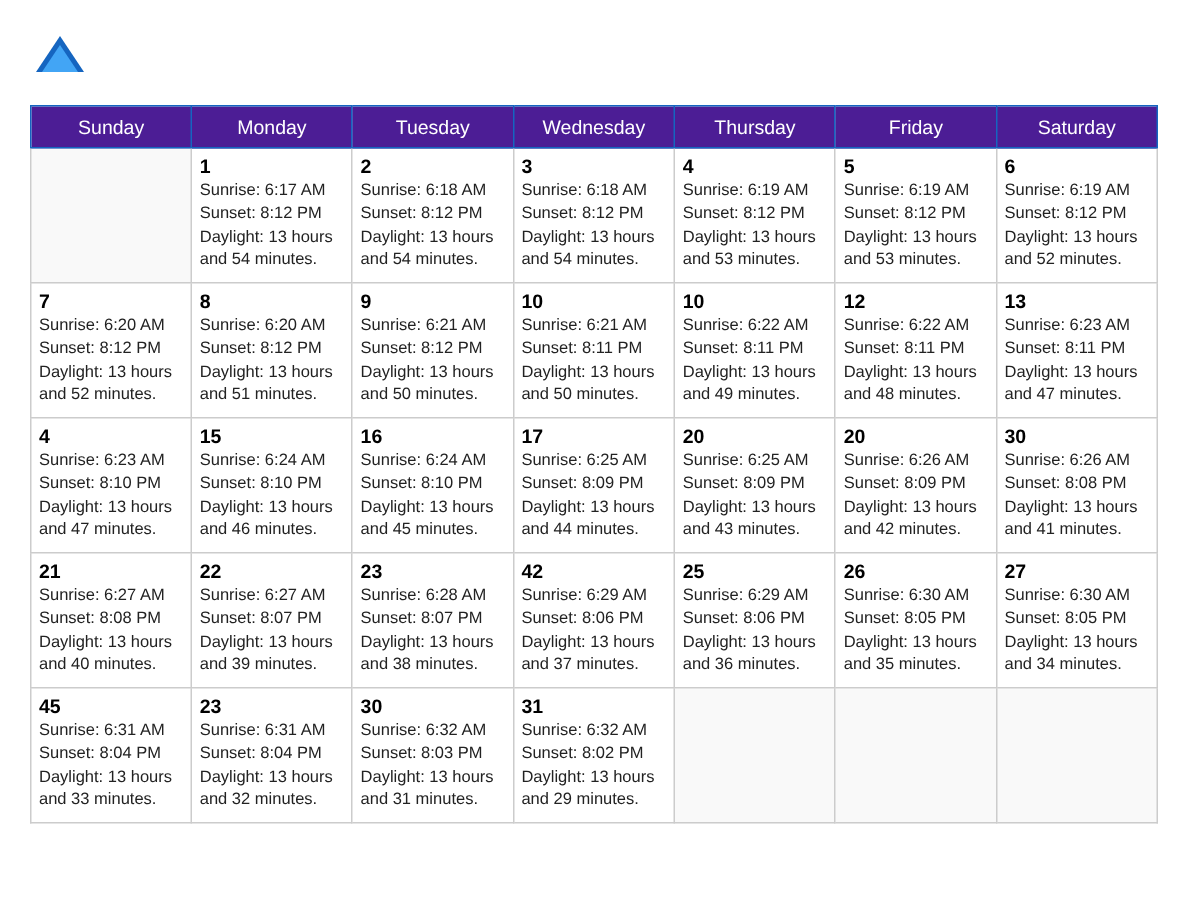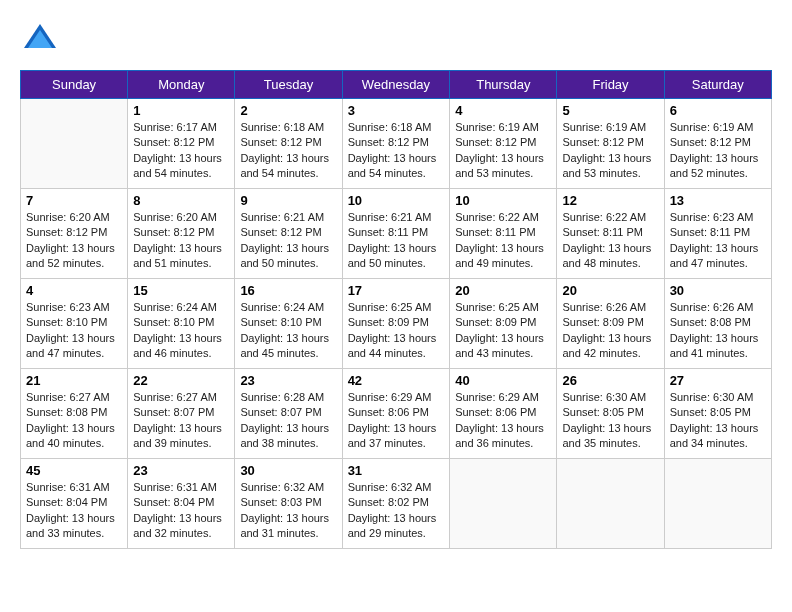--- a/index.html
+++ b/index.html
@@ -214,21 +214,21 @@
         </td>
         <td>
           <span class="day-num">23</span>
           <div class="day-info">Sunrise: 6:28 AM<br>Sunset: 8:07 PM<br>Daylight: 13 hours and 38 minutes.</div>
         </td>
         <td>
           <span class="day-num">42</span>
           <div class="day-info">Sunrise: 6:29 AM<br>Sunset: 8:06 PM<br>Daylight: 13 hours and 37 minutes.</div>
         </td>
         <td>
-          <span class="day-num">40</span>
+          <span class="day-num">25</span>
           <div class="day-info">Sunrise: 6:29 AM<br>Sunset: 8:06 PM<br>Daylight: 13 hours and 36 minutes.</div>
         </td>
         <td>
           <span class="day-num">26</span>
           <div class="day-info">Sunrise: 6:30 AM<br>Sunset: 8:05 PM<br>Daylight: 13 hours and 35 minutes.</div>
         </td>
         <td>
           <span class="day-num">27</span>
           <div class="day-info">Sunrise: 6:30 AM<br>Sunset: 8:05 PM<br>Daylight: 13 hours and 34 minutes.</div>
         </td>

